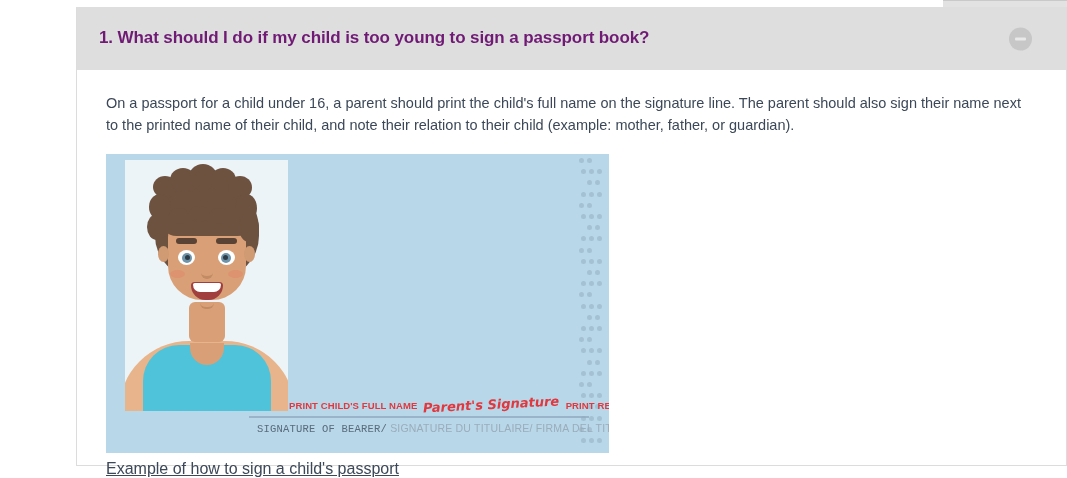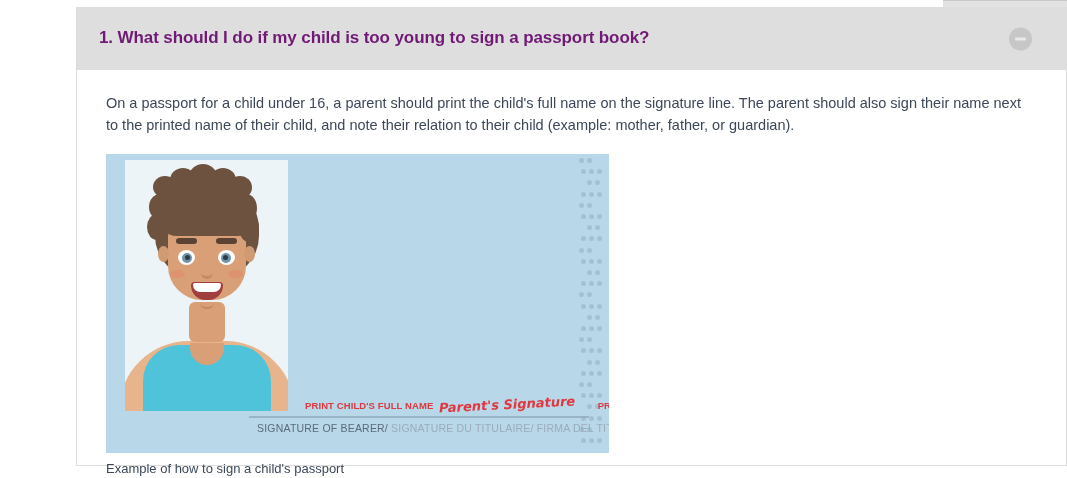--- a/index.html
+++ b/index.html
@@ -311,21 +311,20 @@
     width: 312px;
     display: flex;
     align-items: baseline;
     white-space: nowrap;
   }
   .ann-caps {
     font-size: 9.5px;
     font-weight: bold;
     color: #e0383e;
     letter-spacing: 0.1px;
-    padding-left: 16px;
   }
   .ann-script {
     font-family: "DejaVu Sans", sans-serif;
     font-size: 13px;
     font-style: italic;
     font-weight: bold;
     color: #e0383e;
     margin: 0 6px;
     transform: rotate(-3deg);
   }
@@ -341,28 +340,29 @@
   }
 
   #signature-label {
     position: absolute;
     left: 151px;
     top: 268px;
     font-size: 10.5px;
     letter-spacing: 0.2px;
     white-space: nowrap;
   }
-  #signature-label .strong { color: #5a6b7d; font-weight: normal; }
+  #signature-label .strong { color: #5a6b7d; font-weight: normal; font-family: Liberation Mono, monospace; }
   #signature-label .faint { color: #9bacbb; }
 
   #figure-caption {
     margin-top: 7px;
-    font-size: 13px;
+    font-size: 16px;
     color: #3c4858;
     line-height: 18px;
+    text-decoration: underline;
   }
 </style>
 </head>
 <body>
 
 <div id="top-strip"></div>
 
 <section id="accordion-item">
 
   <div id="accordion-header">

